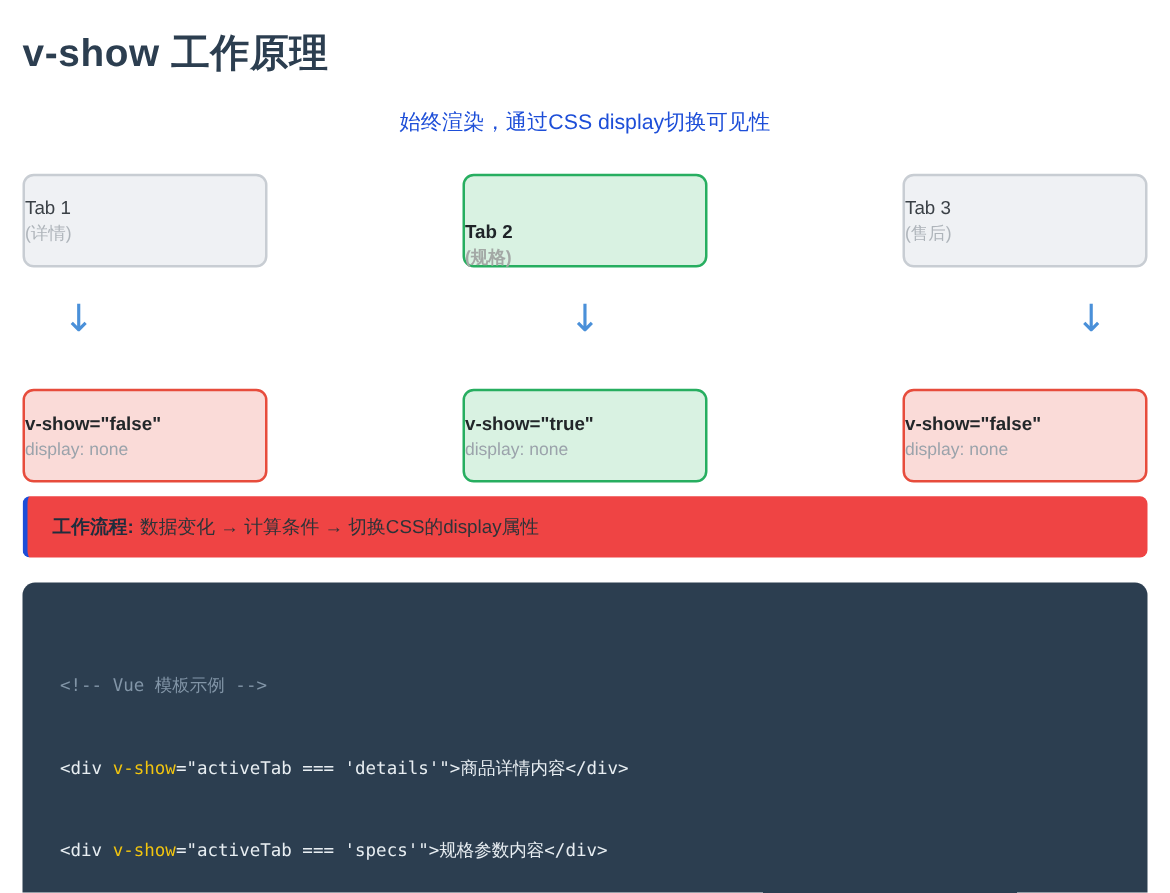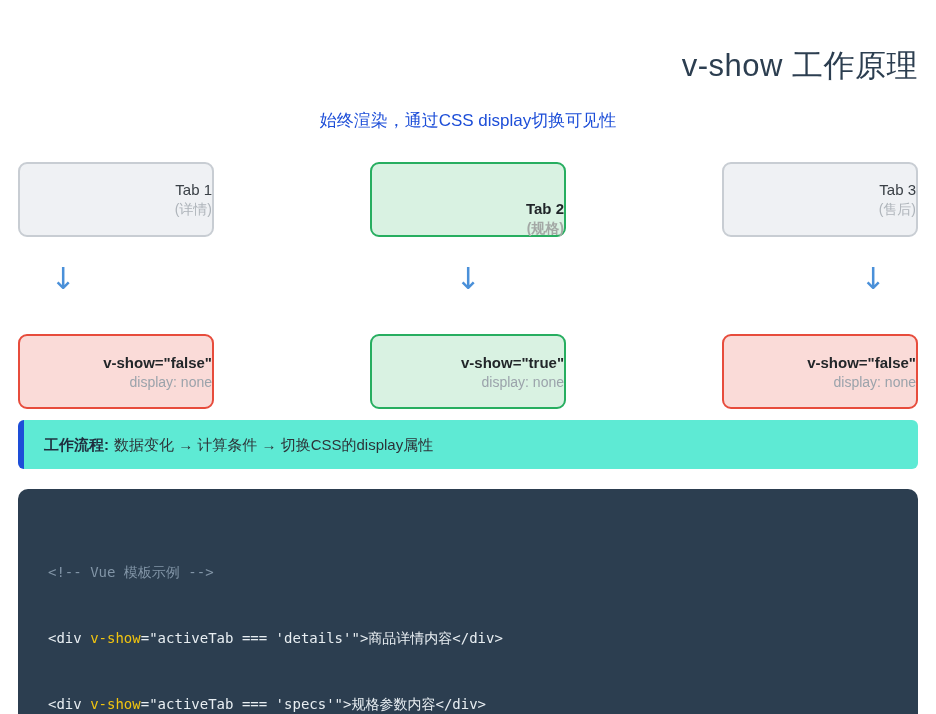--- a/index.html
+++ b/index.html
@@ -3,36 +3,36 @@
 <meta charset="utf-8">
 <style>
   html, body { margin: 0; padding: 0; background: #ffffff; }
   body {
     width: 936px; height: 714px; overflow: hidden;
     font-family: "Liberation Sans", sans-serif;
   }
   .container { width: 900px; margin: 0 auto; padding: 0 18px 0 18px; box-sizing: content-box; }
 
   h1.title {
-    margin: 45px 0 0 0; text-align: right;
-    font-size: 31px; font-weight: normal; color: #2c3e50; letter-spacing: 0.5px;
+    margin: 22px 0 0 0; text-align: left;
+    font-size: 31px; font-weight: bold; color: #2c3e50; letter-spacing: 0.5px;
   }
   p.subtitle {
     margin: 22px 0 0 0; text-align: center;
     font-size: 17px; color: #1d4ed8;
   }
 
   .row { display: flex; justify-content: space-between; }
   .tabs-row { margin-top: 30px; }
   .states-row { margin-top: 31px; }
 
   .tab-box, .state-box {
     width: 196px; height: 75px; box-sizing: border-box;
     border-radius: 9px; display: flex; flex-direction: column;
-    align-items: flex-end; justify-content: center; gap: 3px;
+    align-items: flex-start; justify-content: center; gap: 3px;
   }
   .tab-box { border: 2px solid #c8cdd3; background: #eff1f4; cursor: pointer; }
   .tab-label { font-size: 15px; color: #3a4046; }
   .tab-sublabel { font-size: 14px; color: #aeb4ba; }
   .tab-box.active { border-color: #27ae60; background: #d9f2e2; }
   .tab-box.active .tab-label { font-weight: bold; color: #1f2428; margin-top: 38px; }
   .tab-box.active .tab-sublabel { font-weight: bold; color: #a3a8a5; }
 
   .arrows-row { margin-top: 18px; height: 48px; }
   .arrow-cell {
@@ -43,21 +43,21 @@
 
   .state-box.hidden-state  { border: 2px solid #e74c3c; background: #fadbd8; }
   .state-box.visible-state { border: 2px solid #27ae60; background: #d9f2e2; }
   .state-directive { font-size: 15px; font-weight: bold; color: #222629; }
   .state-css { font-size: 14px; font-weight: normal; color: #9ba3ab; }
 
   .callout {
     margin-top: 11px; padding: 14px 20px; box-sizing: border-box;
     border-radius: 6px; font-size: 15px; color: #2d3338; line-height: 21px;
   }
-  .callout.info { background: #5eead4; border-left: 6px solid #1d4ed8; }
+  .callout.info { background: #ef4444; border-left: 4px solid #1d4ed8; }
   .callout-label { font-weight: bold; color: #1f2d3d; margin-right: 5px; }
 
   .code-block {
     margin-top: 20px; padding: 28px 30px; box-sizing: border-box;
     background: #2c3e50; border-radius: 10px;
     font-family: "DejaVu Sans Mono", monospace;
     font-size: 14px; line-height: 22px; color: #e8eef2;
     white-space: pre; overflow: hidden;
   }
   .code-line.comment { color: #8295a7; }

